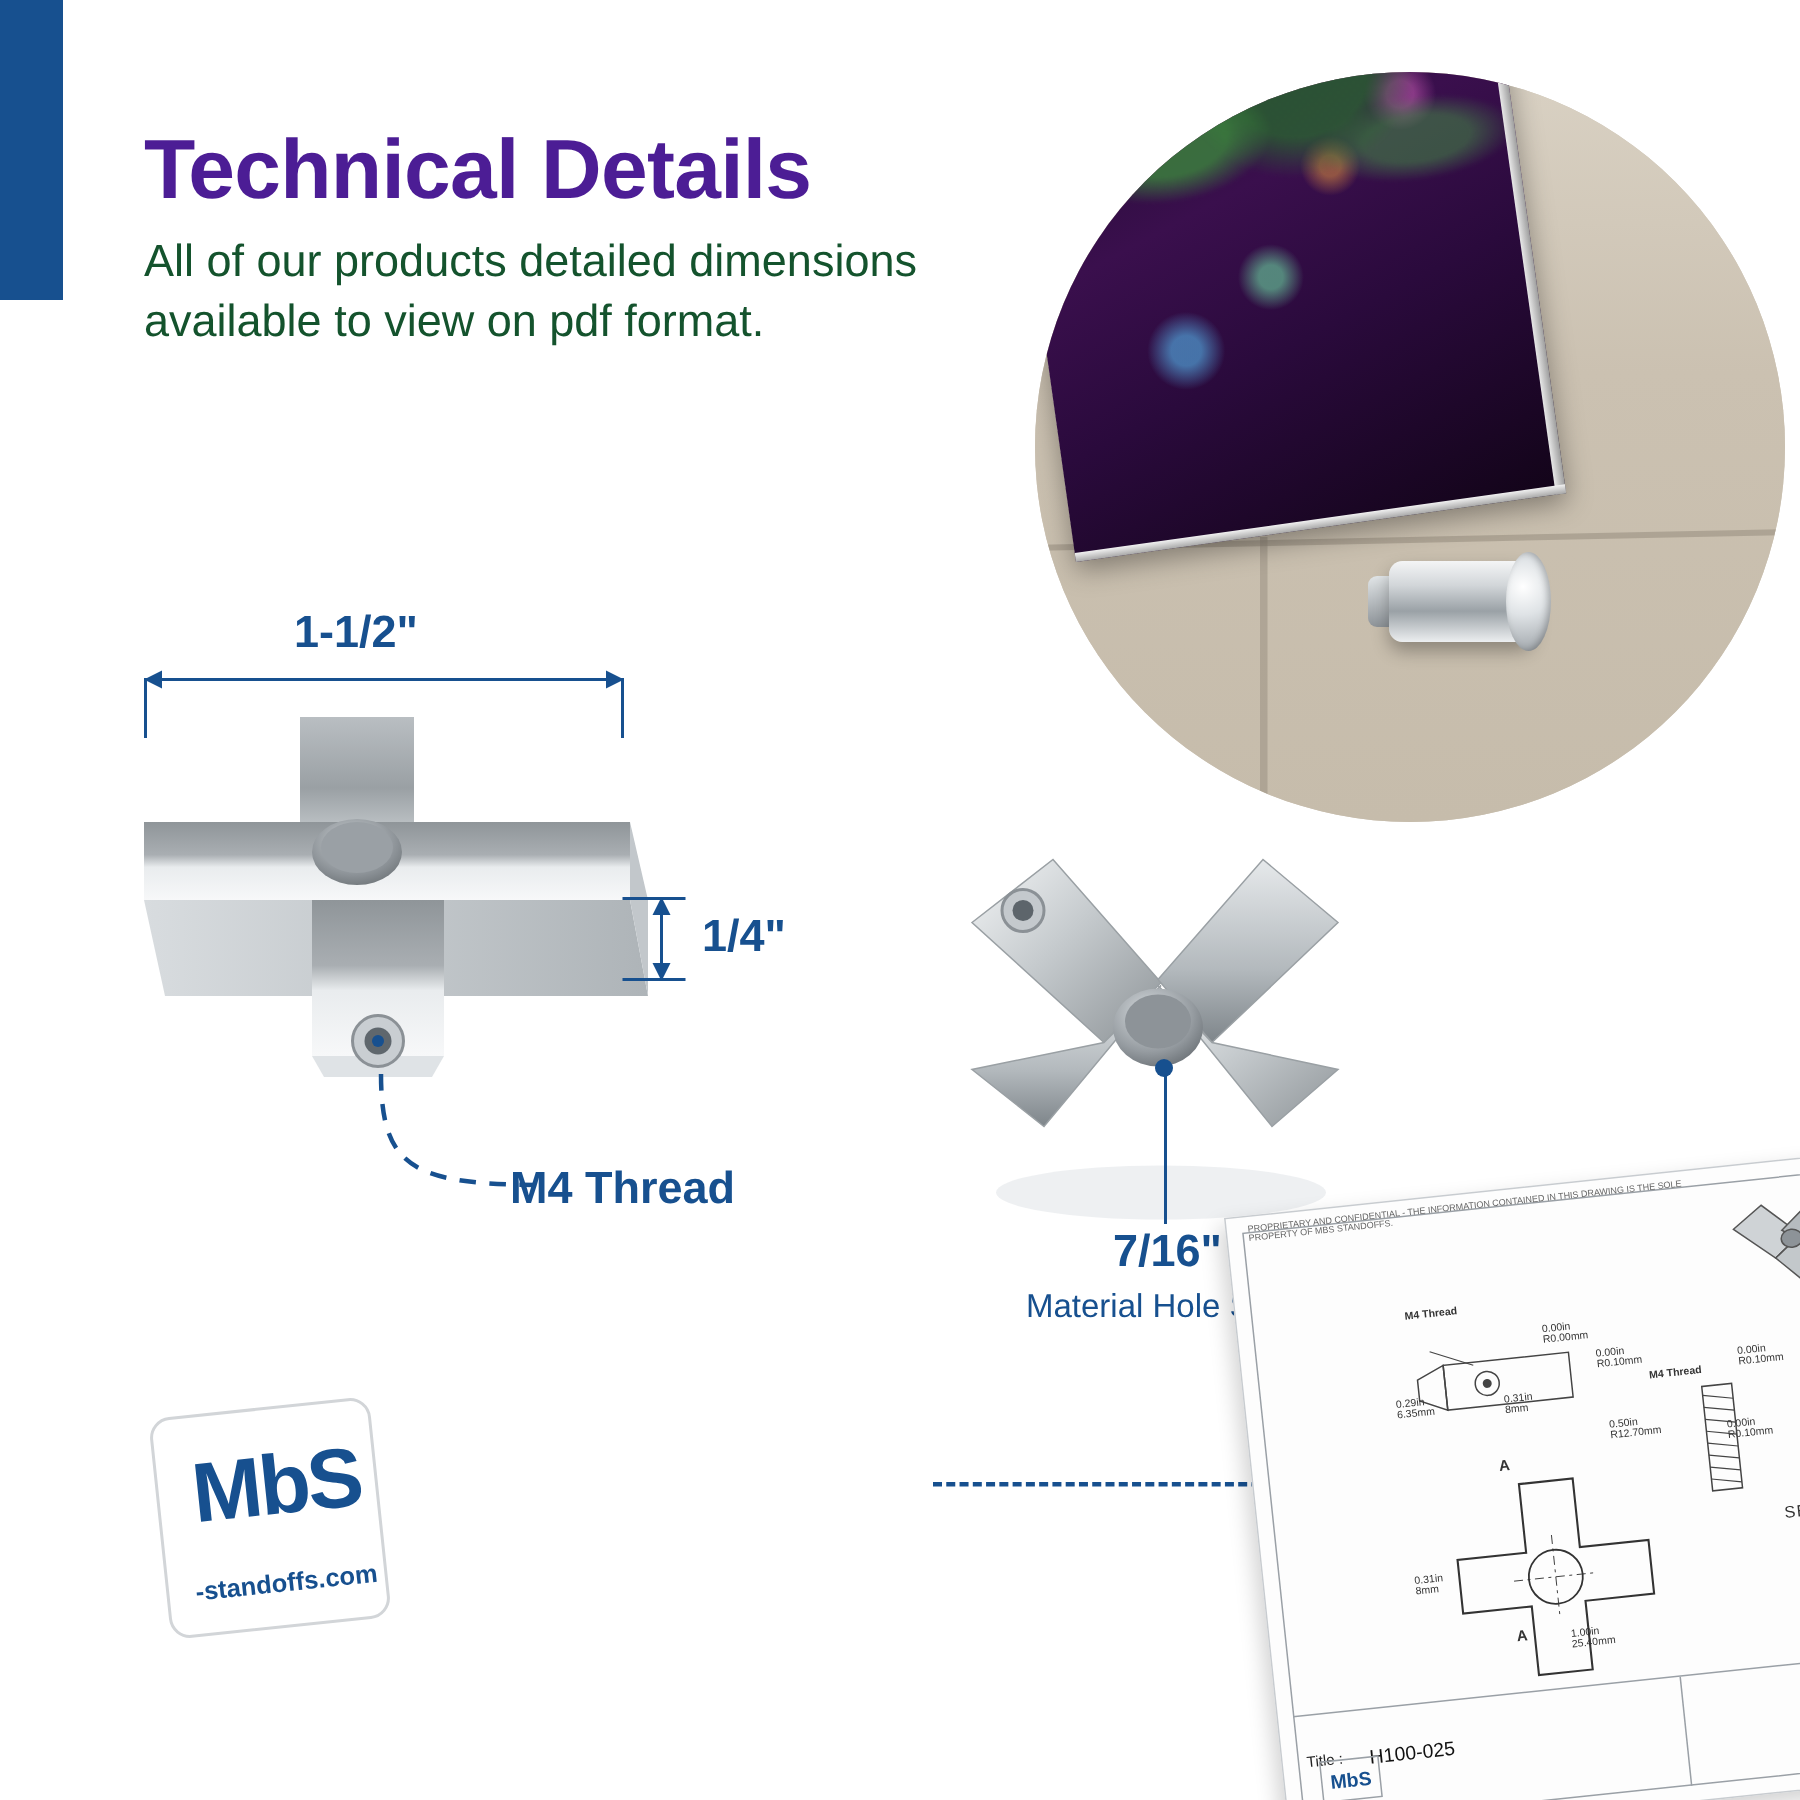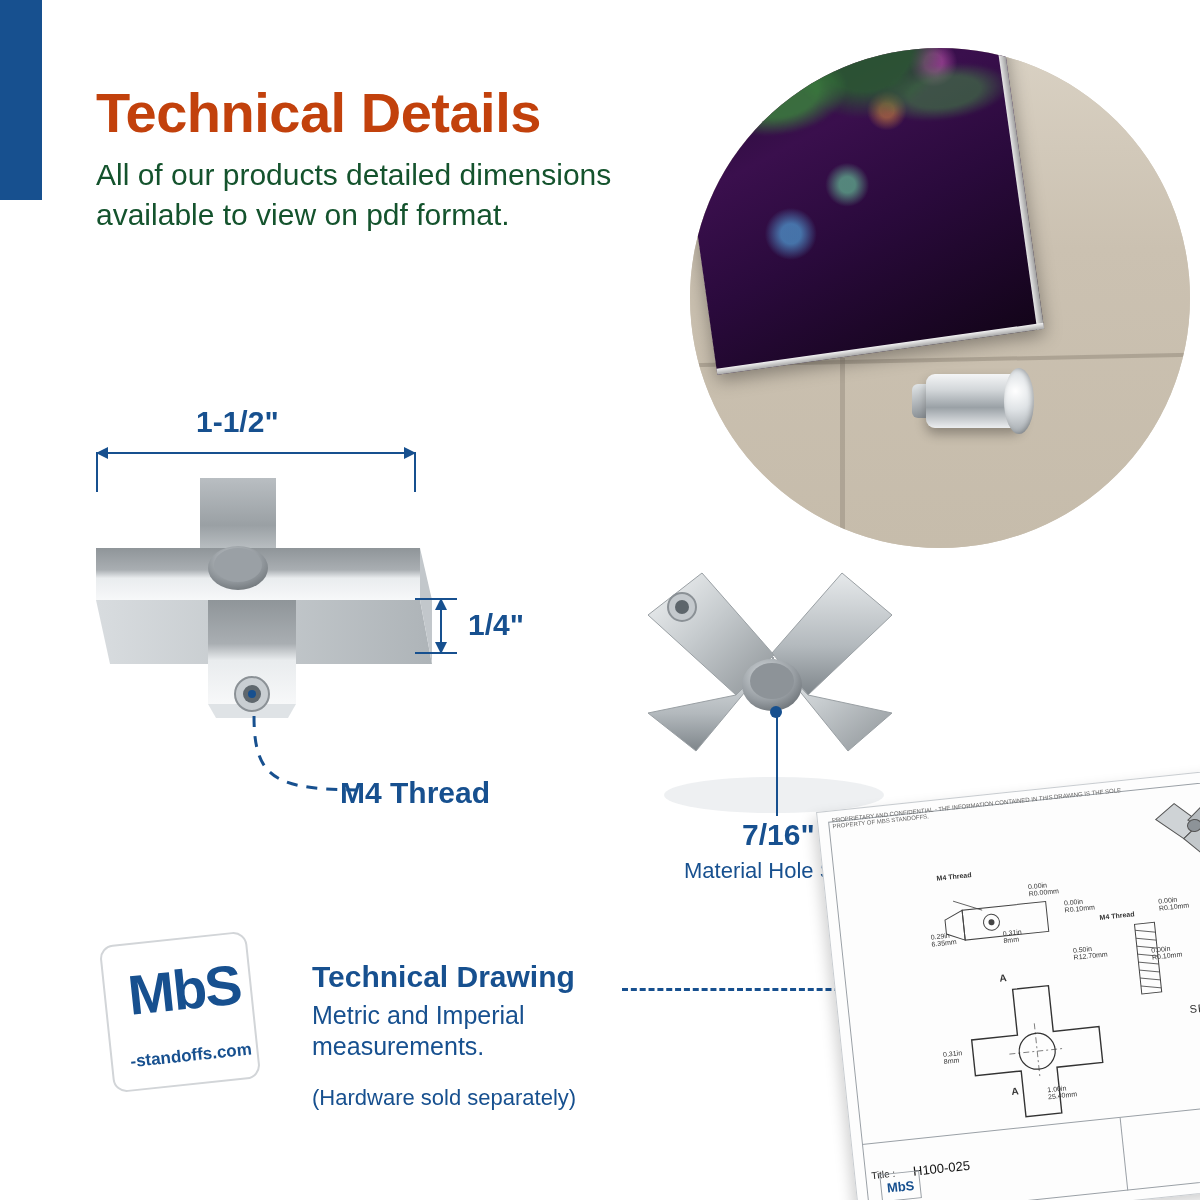--- a/index.html
+++ b/index.html
@@ -23,21 +23,21 @@
   
   .heading {
     position:absolute; left:96px; top:84px; width:560px;
   }
   .heading h1 {
     margin:0;
     font-size:56px;
     line-height:1.02;
     font-weight:bold;
     letter-spacing:-0.5px;
-    color:#c2410c;
+    color:#4c1d95;
   }
   .heading p {
     margin:14px 0 0 0;
     font-size:30px;
     line-height:1.33;
     color:#14532d;
     font-weight:normal;
   }
 
   
@@ -362,25 +362,20 @@
     <div class="label-hole">7/16"</div>
     <div class="label-hole-sub">Material Hole Size</div>
   </div>
 
   <div class="logo-box"></div>
   <div class="logo-inner">
     <div class="logo-mark">MbS</div>
     <div class="logo-sub">-standoffs.com</div>
   </div>
 
-  <div class="tdrawing">
-    <h2>Technical Drawing</h2>
-    <p>Metric and Imperial measurements.</p>
-    <div class="hw">(Hardware sold separately)</div>
-  </div>
   <div class="td-dash"></div>
   <div class="td-dot"></div>
 
   <div class="sheet">
     <div class="frame"></div>
 
     <div class="notes">PROPRIETARY AND CONFIDENTIAL - THE INFORMATION CONTAINED IN THIS DRAWING IS THE SOLE PROPERTY OF MBS STANDOFFS.</div>
 
     <svg class="isoblock" viewBox="0 0 92 70">
       <polygon points="6,28 26,14 50,36 32,50" fill="#cfd3d6" stroke="#555" stroke-width="1"></polygon>

